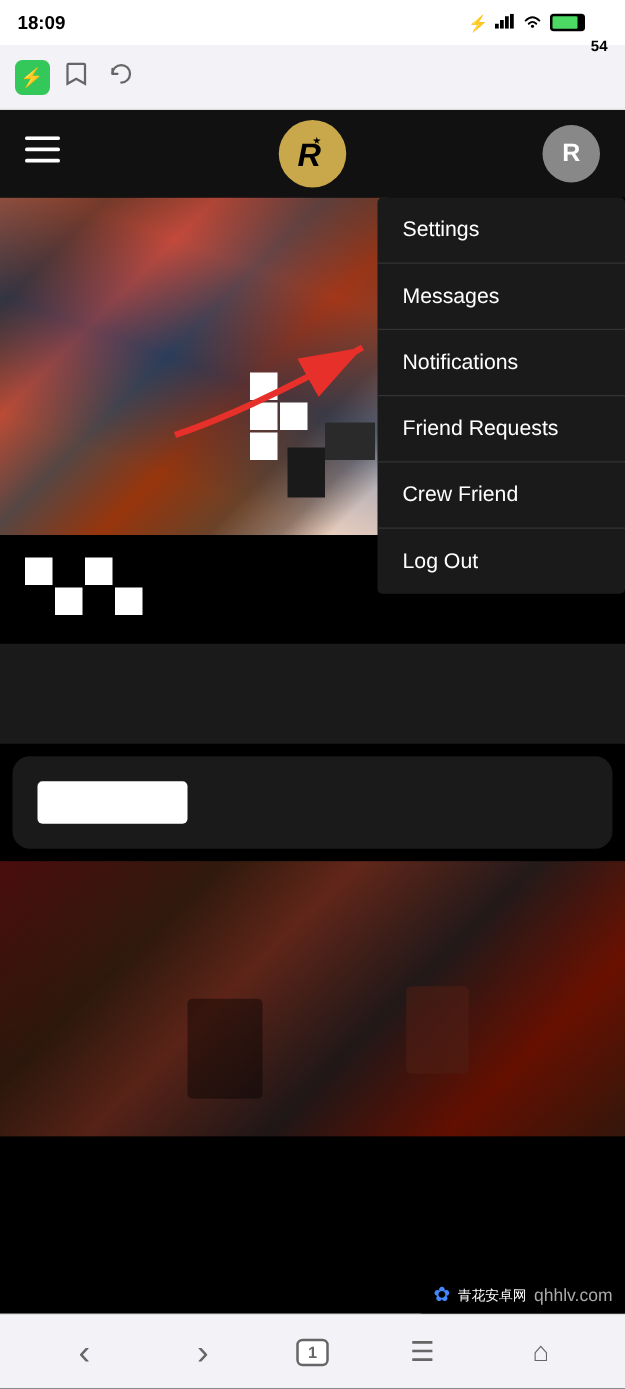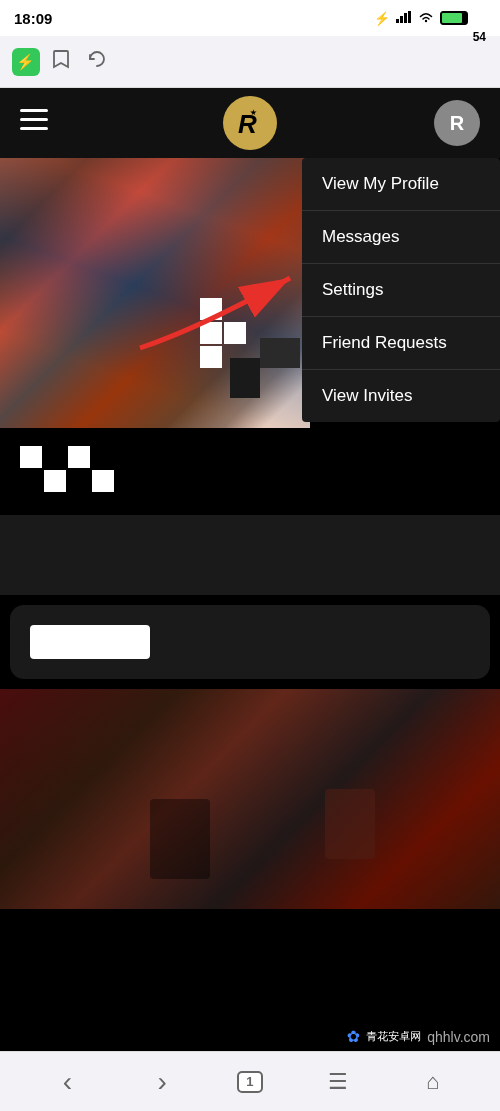--- a/index.html
+++ b/index.html
@@ -303,33 +303,36 @@
             <div style="background:transparent;"></div>
             <div style="background:transparent;"></div>
         </div>
 
         <div style="position:absolute; bottom:30px; right:50px; width:30px; height:40px; background:#1a1a1a;"></div>
         <div style="position:absolute; bottom:60px; right:10px; width:40px; height:30px; background:#2a2a2a;"></div>
       </div>
 
       <div class="dropdown-menu">
         <div class="dropdown-item">
-          <span>View My Profile</span>
+          <span>Settings</span>
         </div>
         <div class="dropdown-item">
           <span>Messages</span>
         </div>
         <div class="dropdown-item">
-          <span>Settings</span>
+          <span>Notifications</span>
         </div>
         <div class="dropdown-item">
           <span>Friend Requests</span>
         </div>
         <div class="dropdown-item">
-          <span>View Invites</span>
+          <span>Crew Friend</span>
+        </div>
+        <div class="dropdown-item">
+          <span>Log Out</span>
         </div>
       </div>
 
       <div style="position:absolute; top:90px; left:120px; pointer-events:none; z-index:200;">
         <svg width="220" height="120" viewBox="0 0 220 120">
           <defs>
             <marker id="arrowhead" markerWidth="10" markerHeight="7" refX="10" refY="3.5" orient="auto">
               <polygon points="0 0, 10 3.5, 0 7" fill="#E8302A"></polygon>
             </marker>
           </defs>

